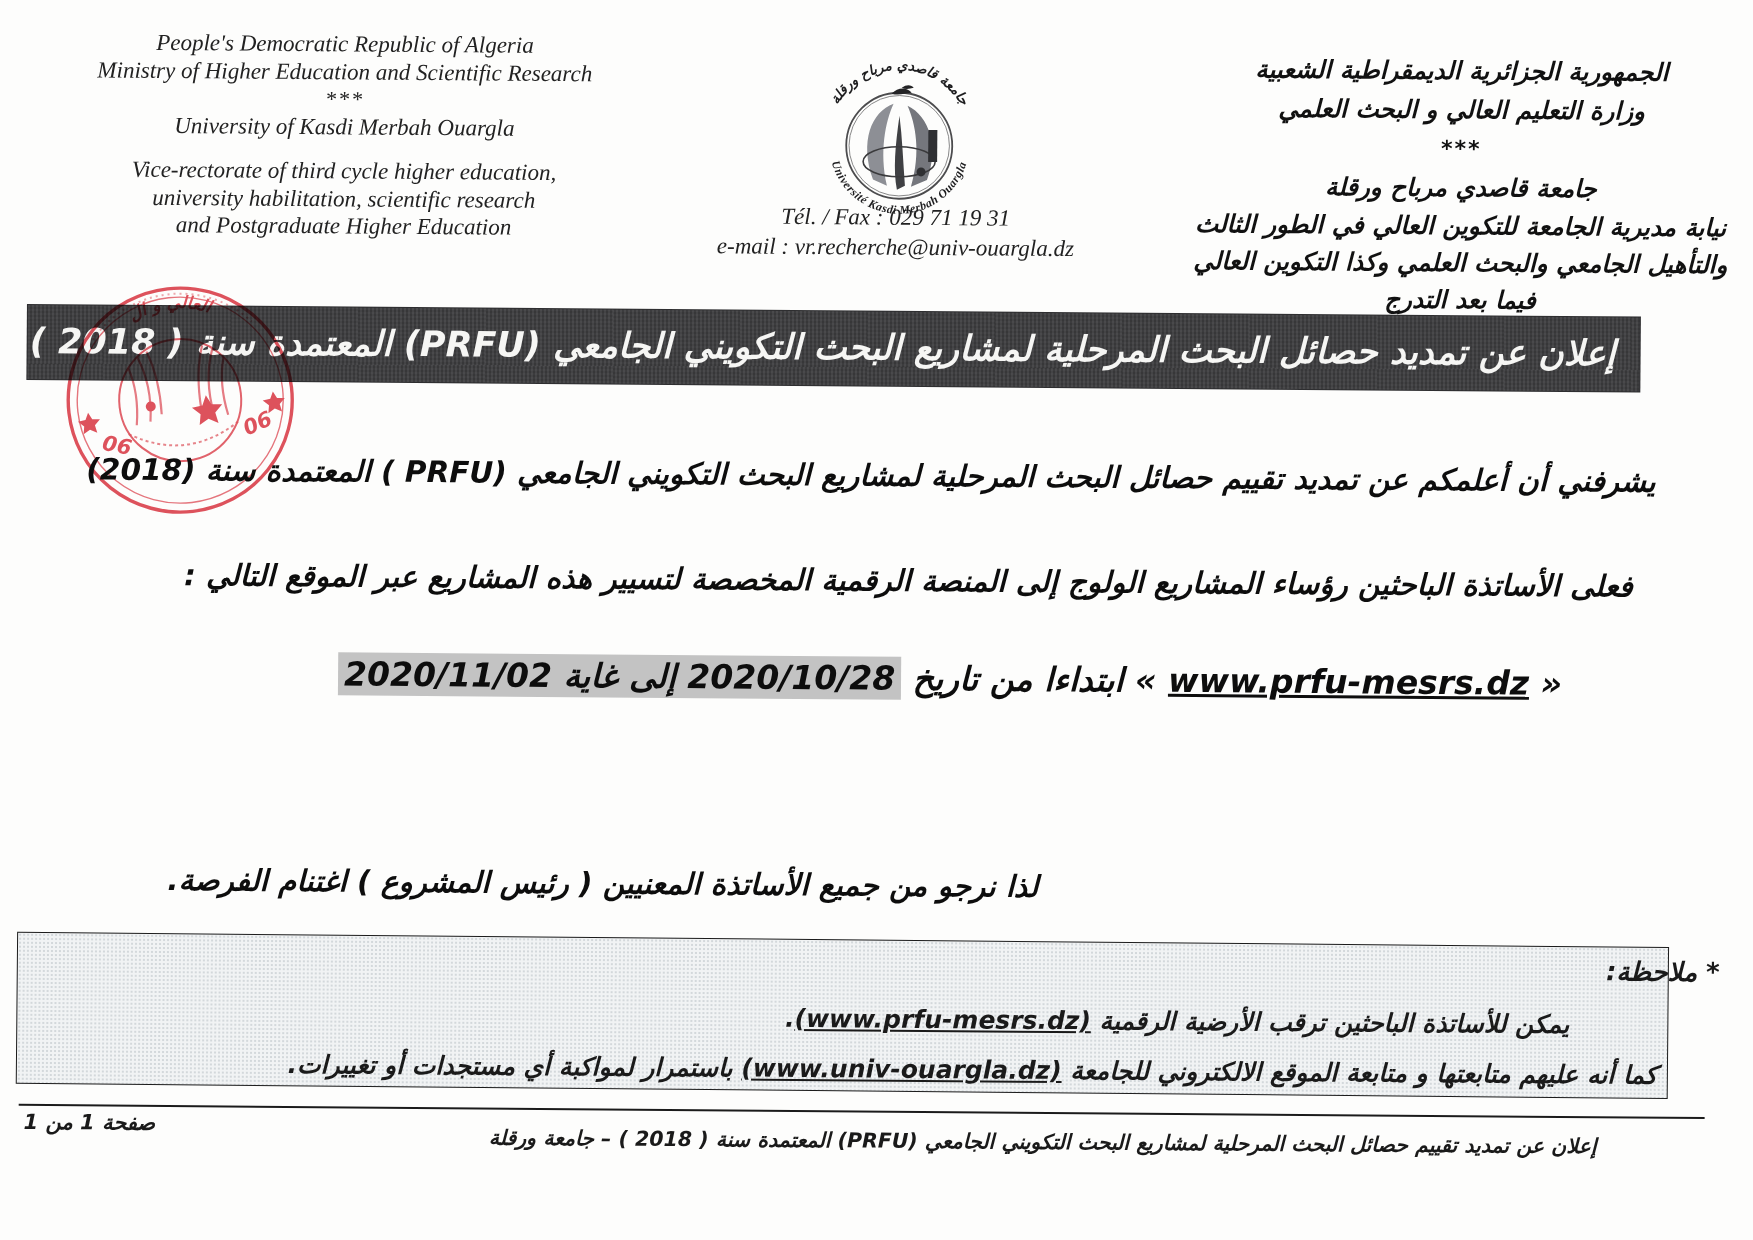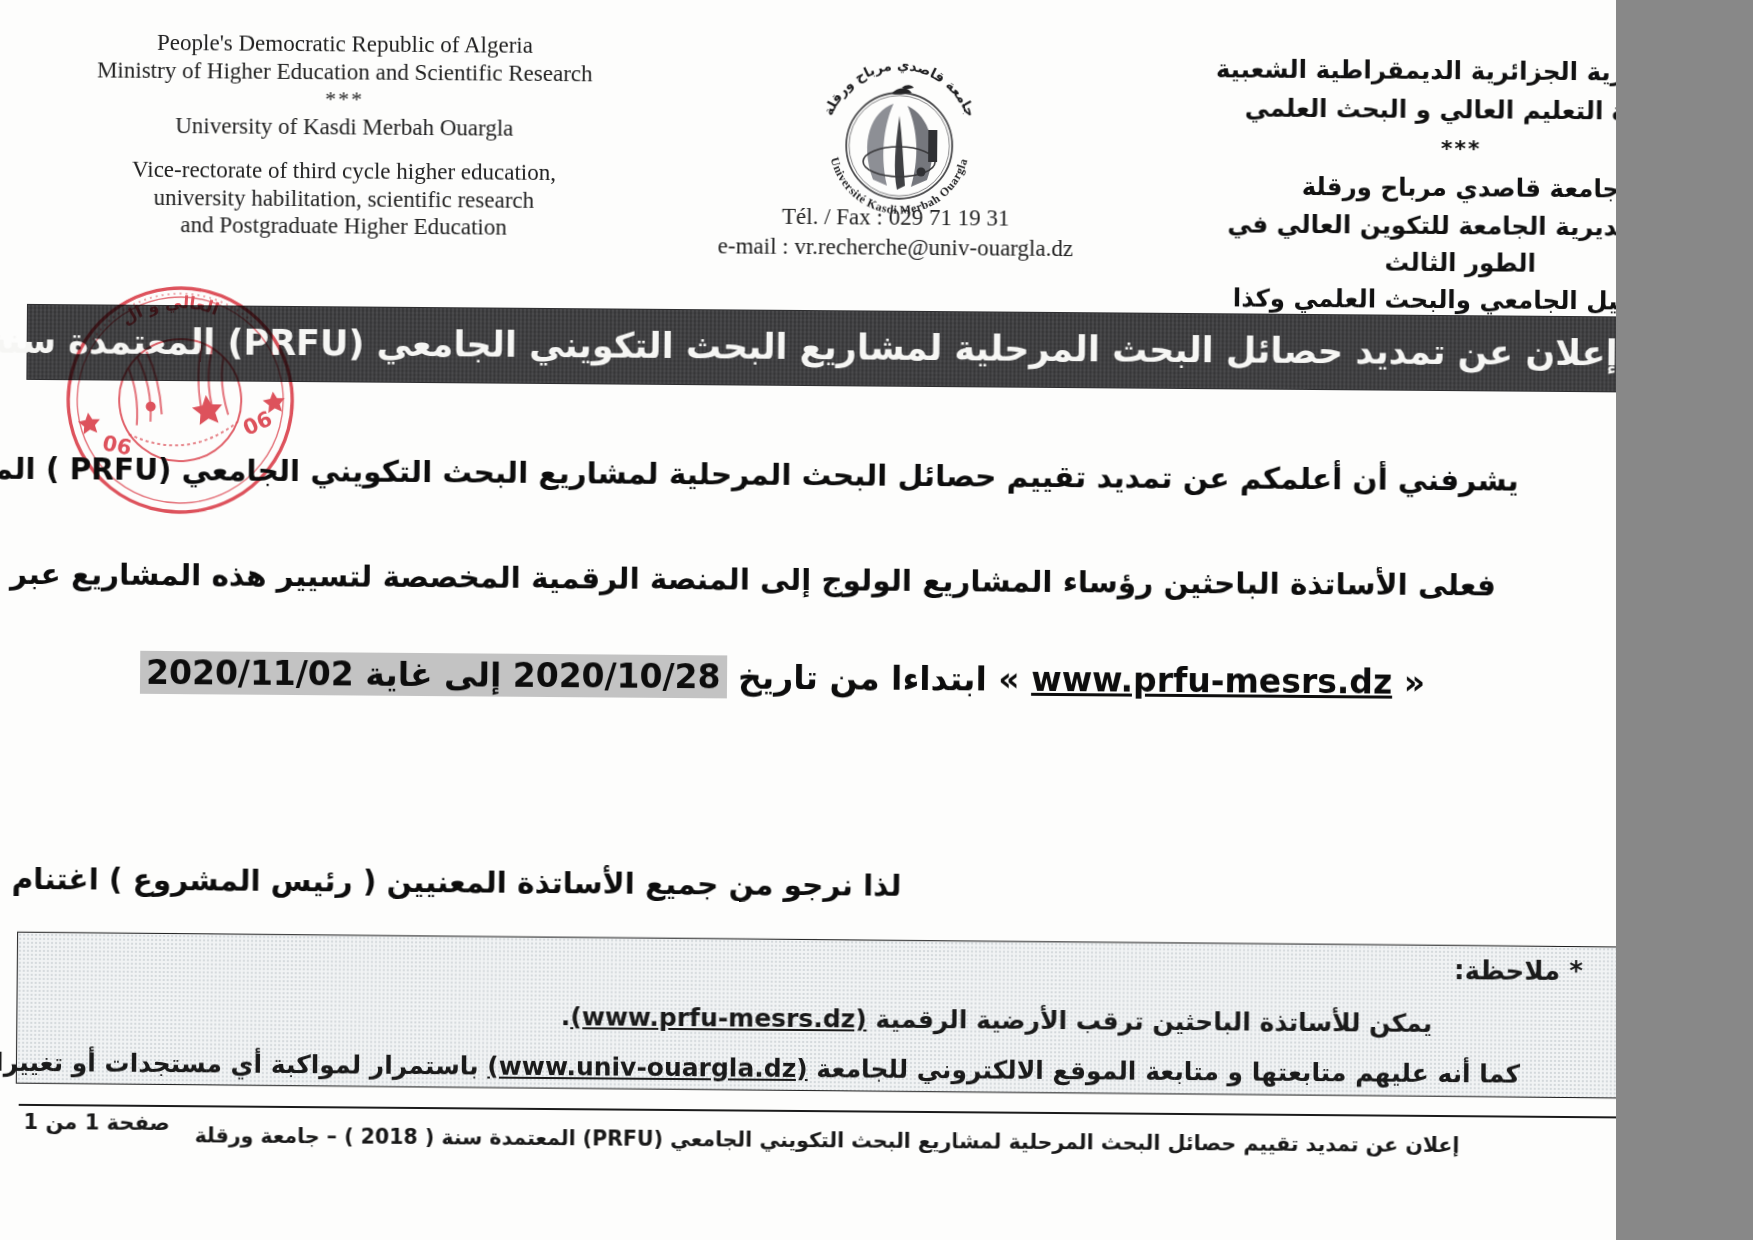--- a/index.html
+++ b/index.html
@@ -1,18 +1,18 @@
 <!DOCTYPE html>
 <html lang="ar"><head>
 <meta charset="utf-8">
 <style>
   html,body{margin:0;padding:0;background:#888;}
   #sheet{
-    position:relative;width:1616px;height:1240px;background:#fdfdfc;
-    overflow:hidden;font-family:"DejaVu Sans",sans-serif;color:#1a1a1a;
+    position:relative;width:1753px;height:1240px;background:#fdfdfc;
+    overflow:hidden;font-family:"DejaVu Sans",sans-serif;color:#1a1a1a;font-style:italic;
   }
   .skew{position:absolute;inset:0;transform:rotate(.45deg);transform-origin:40px 300px;}
   .abs{position:absolute;}
   .ar{font-family:"DejaVu Sans",sans-serif;direction:rtl;}
   .serif{font-family:"Liberation Serif","DejaVu Serif",serif;}
 
   
   .hdr-left{left:58px;top:28px;width:570px;text-align:center;
     font-size:23px;line-height:27.5px;color:#222;}
   .hdr-left .grp2{margin-top:17px;}

